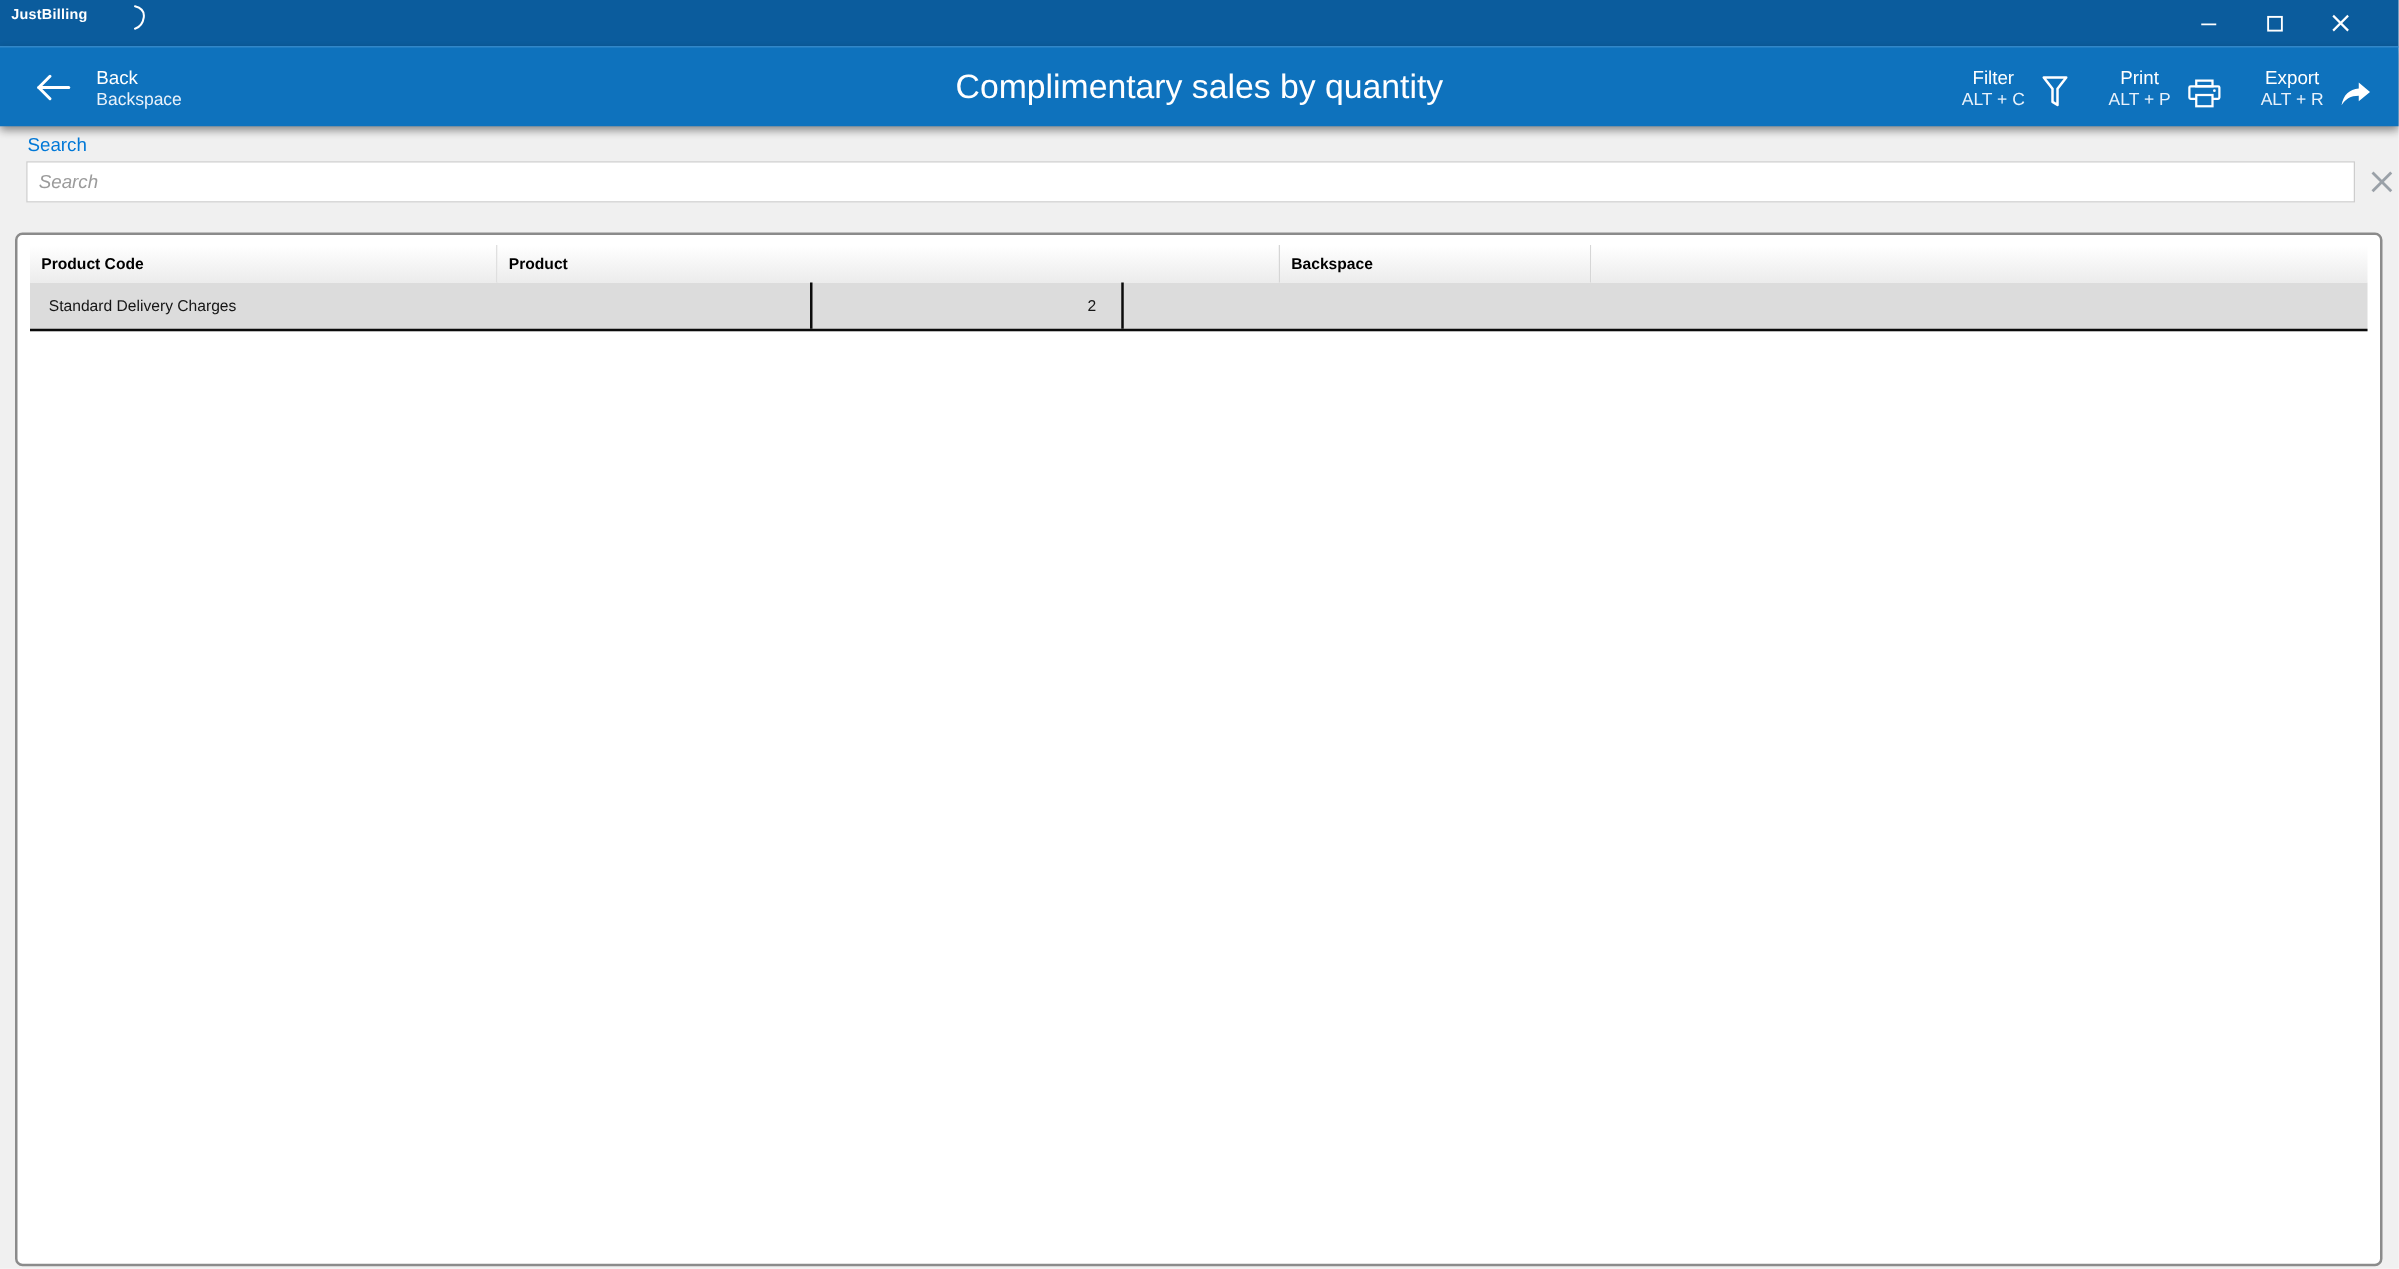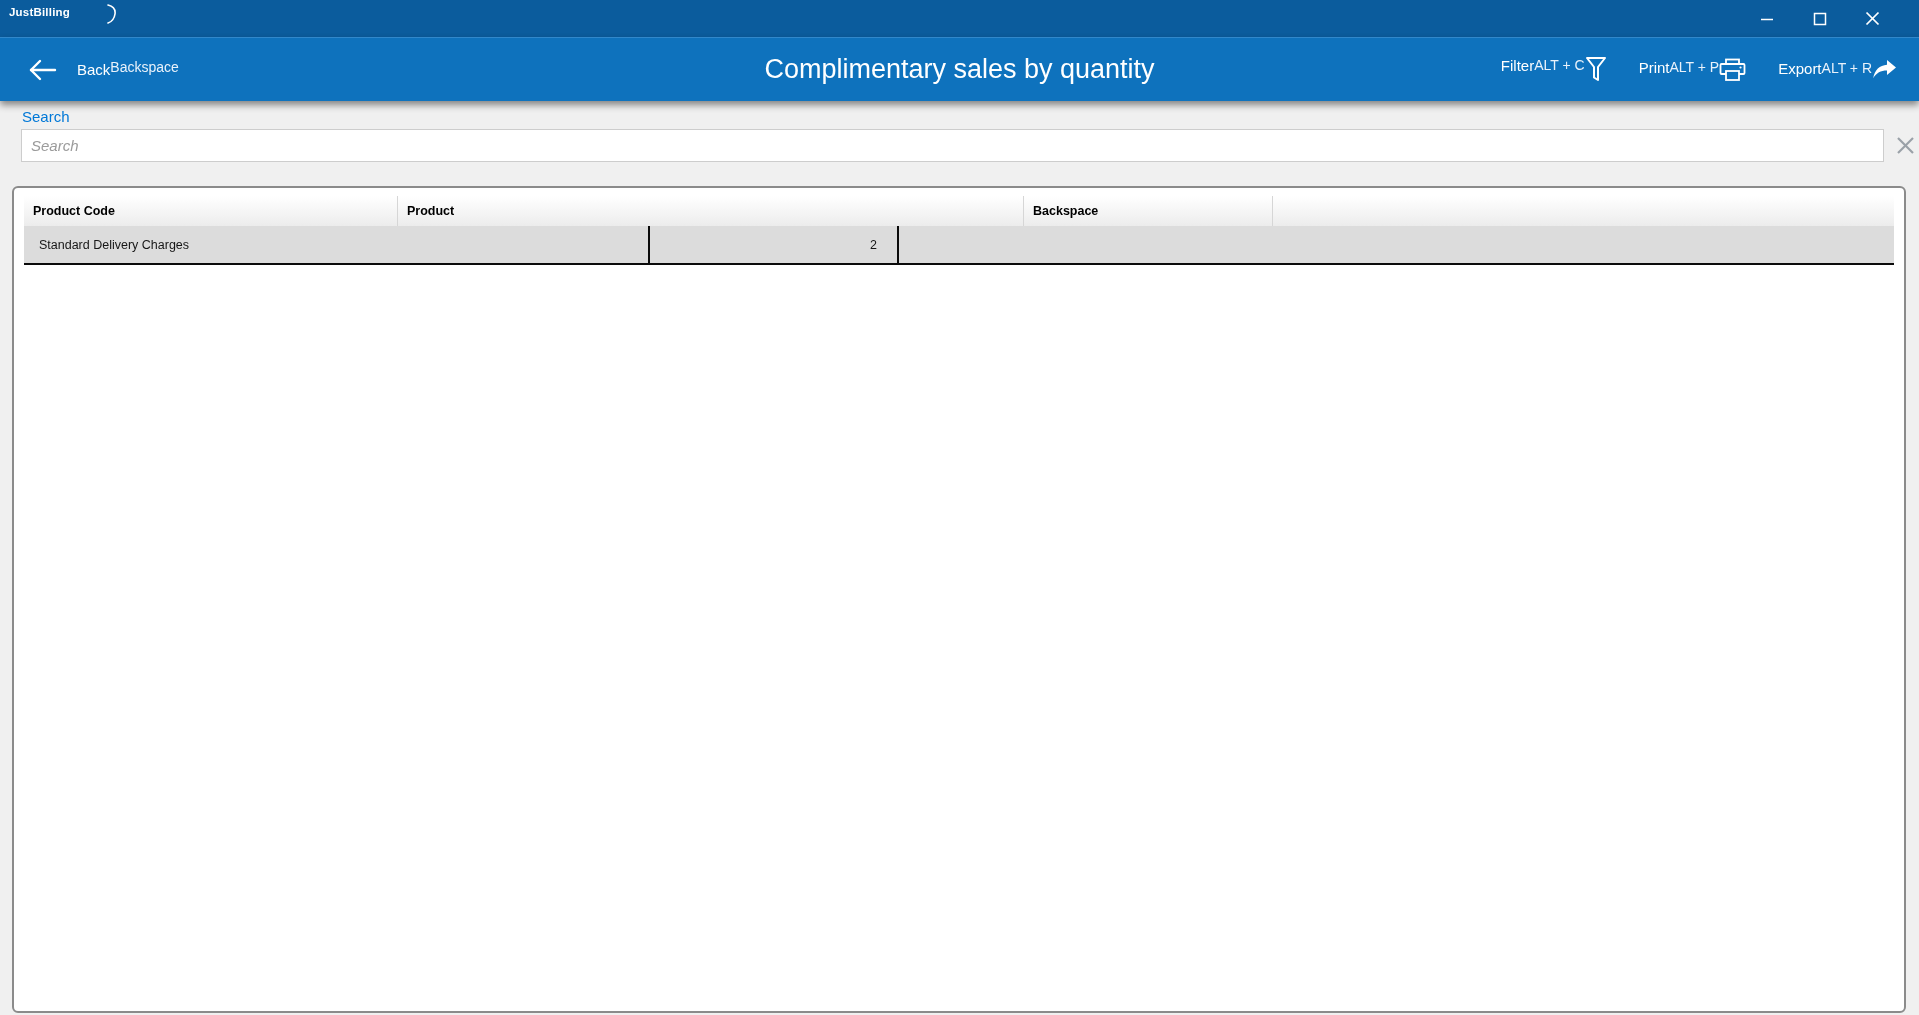--- a/index.html
+++ b/index.html
@@ -22,29 +22,29 @@
   .win-controls { display:flex; align-items:stretch; height:37px; padding-right:20px; }
   .win-btn { width:53px; display:flex; align-items:center; justify-content:center; cursor:pointer; }
 
   
   .appbar {
     height:64px; background:#0e72bd; border-top:1px solid #3188cb;
     display:flex; align-items:center; position:relative;
     box-shadow:0 4px 7px rgba(0,0,0,.45); z-index:5;
   }
   .back { display:flex; align-items:center; gap:20px; padding-left:27px; cursor:pointer; }
-  .stack { display:flex; flex-direction:row; justify-content:center; }
+  .stack { display:flex; flex-direction:column; justify-content:center; }
   .lbl-main { font-size:15px; color:#fff; line-height:19px; }
   .lbl-sub  { font-size:14px; color:#e9f2fb; line-height:15px; }
   .appbar-title {
     position:absolute; left:0; right:0; text-align:center;
     color:#fff; font-size:27px; font-weight:300; pointer-events:none;
   }
   .actions { margin-left:auto; display:flex; align-items:center; gap:32px; padding-right:22px; }
-  .action { display:flex; align-items:flex-start; cursor:pointer; }
+  .action { display:flex; align-items:flex-end; gap:13px; cursor:pointer; }
   .action .stack { align-items:center; }
 
   
   .search-section { padding:5px 0 0 21px; }
   .search-label { color:#0078d7; font-size:15px; margin:2px 0 4px 1px; display:inline-block; }
   .search-row { display:flex; align-items:center; }
   .search-input {
     width:1863px; height:33px; background:#fff;
     border:1px solid #cdcdcd; font-size:15px; padding:0 9px;
     font-family:"Liberation Sans", sans-serif; color:#333; outline:none;

